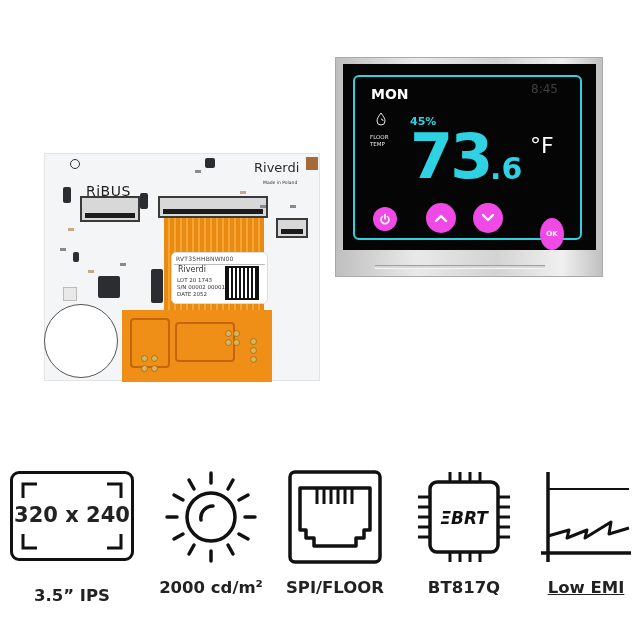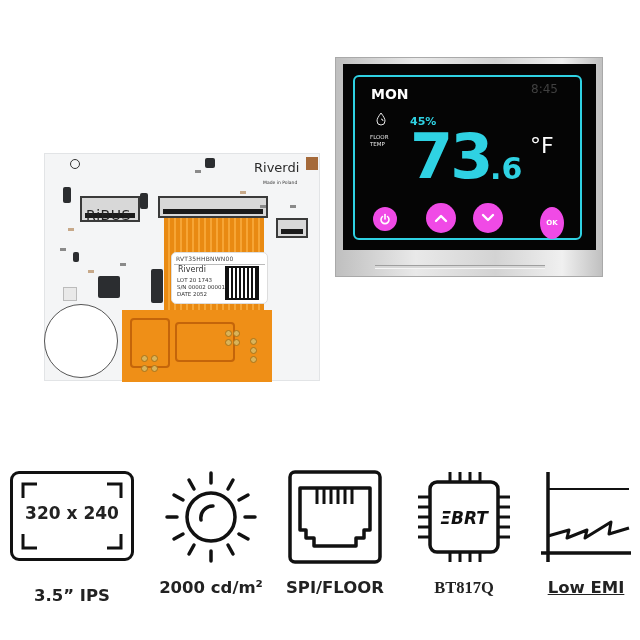--- a/index.html
+++ b/index.html
@@ -44,21 +44,21 @@
   .label .divider { position: absolute; left: 2px; right: 2px; top: 11px; height: 1px; background: #bbb; }
   .label .brand { position: absolute; left: 6px; top: 12px; font-size: 8px; color: #333; }
   .label .line { position: absolute; left: 5px; font-size: 5.5px; color: #333; }
   .qr {
     position: absolute; left: 53px; top: 13px; width: 34px; height: 34px;
     background:
       repeating-linear-gradient(90deg, #111 0 2px, transparent 2px 4px),
       repeating-linear-gradient(0deg, #fff 0 2px, transparent 2px 5px);
     background-color: #fff; border: 2px solid #111;
   }
-  .ribus { position: absolute; left: 86px; top: 183px; font-size: 14px; color: #222; letter-spacing: 0.5px; font-family: "DejaVu Sans", sans-serif; margin-top: 24px; }
+  .ribus { position: absolute; left: 86px; top: 183px; font-size: 14px; color: #222; letter-spacing: 0.5px; font-family: "DejaVu Sans", sans-serif; }
   .riverdi-logo { position: absolute; left: 254px; top: 160px; font-size: 13px; color: #2a2a2a; }
   .made-in { position: absolute; left: 263px; top: 180px; font-size: 4.5px; color: #333; }
   .no-sign {
     position: absolute; left: 70px; top: 159px; width: 10px; height: 10px; border: 1px solid #333; border-radius: 50%;
   }
   .brown-pad { position: absolute; left: 306px; top: 157px; width: 12px; height: 13px; background: #a56a3a; }
 
   
   .module {
     position: absolute; left: 335px; top: 57px; width: 268px; height: 220px;
@@ -88,21 +88,21 @@
     position: absolute; border-radius: 50%; background: #f04ae6; display: flex; align-items: center; justify-content: center;
     color: #ffffff; font-weight: bold;
   }
 
   
   .feat-icon { position: absolute; }
   .feat-label { position: absolute; top: 578px; font-size: 16.5px; font-weight: bold; color: #222; white-space: nowrap; transform: translateX(-50%); }
   .res-box {
     position: absolute; left: 10px; top: 471px; width: 124px; height: 90px; border: 3px solid #111; border-radius: 9px;
   }
-  .res-text { position: absolute; left: 10px; top: 503px; width: 124px; text-align: center; font-size: 17px; font-weight: bold; color: #222; }
+  .res-text { position: absolute; left: 10px; top: 503px; width: 124px; text-align: center; font-size: 21px; font-weight: bold; color: #222; }
 </style>
 </head>
 <body>
 
 <div>
   <div class="pcb"></div>
   <div class="circle-batt"></div>
 
   <div class="flex flex-body"></div>
   <div class="flex flex-lower"></div>
@@ -189,21 +189,21 @@
   <div class="sbtn" style="left:426px;top:203px;width:30px;height:30px;">
     <svg width="14" height="10" viewBox="0 0 14 10">
       <path d="M2 8 L7 3 L12 8" fill="none" stroke="#fff" stroke-width="2.4" stroke-linecap="round" stroke-linejoin="round"></path>
     </svg>
   </div>
   <div class="sbtn" style="left:473px;top:203px;width:30px;height:30px;">
     <svg width="14" height="10" viewBox="0 0 14 10">
       <path d="M2 2 L7 7 L12 2" fill="none" stroke="#fff" stroke-width="2.4" stroke-linecap="round" stroke-linejoin="round"></path>
     </svg>
   </div>
-  <div class="sbtn" style="left:540px;top:207px;width:24px;height:32px;font-size:7px;">OK</div>
+  <div class="sbtn" style="left:540px;top:218px;width:24px;height:32px;font-size:7px;">OK</div>
 </div>
 
 <div>
 
   <div class="res-box">
     <svg width="118" height="84" viewBox="0 0 118 84" style="position:absolute;left:0;top:0;">
       <path d="M10 24 V10 H24" fill="none" stroke="#111" stroke-width="3"></path>
       <path d="M94 10 H108 V24" fill="none" stroke="#111" stroke-width="3"></path>
       <path d="M10 60 V74 H24" fill="none" stroke="#111" stroke-width="3"></path>
       <path d="M94 74 H108 V60" fill="none" stroke="#111" stroke-width="3"></path>
@@ -263,21 +263,21 @@
         <line x1="2" y1="57" x2="14" y2="57"></line>
         <line x1="2" y1="67" x2="14" y2="67"></line>
       <line x1="82" y1="27" x2="94" y2="27"></line>
         <line x1="82" y1="37" x2="94" y2="37"></line>
         <line x1="82" y1="47" x2="94" y2="47"></line>
         <line x1="82" y1="57" x2="94" y2="57"></line>
         <line x1="82" y1="67" x2="94" y2="67"></line>
     </g>
     <text x="48" y="54" text-anchor="middle" font-family="DejaVu Sans, sans-serif" font-size="17" font-style="italic" font-weight="bold" fill="#111">ΞBRT</text>
   </svg>
-  <div class="feat-label" style="left:464px;font-family:Liberation Serif, serif;">BT817Q</div>
+  <div class="feat-label" style="left:464px;">BT817Q</div>
 
   <svg class="feat-icon" style="left:539px;top:470px;" width="96" height="94" viewBox="0 0 96 94">
     <line x1="9" y1="2" x2="9" y2="92" stroke="#111" stroke-width="3.5"></line>
     <line x1="2" y1="83" x2="92" y2="83" stroke="#111" stroke-width="3.5"></line>
     <line x1="9" y1="19" x2="90" y2="19" stroke="#111" stroke-width="2"></line>
     <path d="M9 66 L30 60 L28 68 L48 60 L46 68 L72 52 L70 64 L90 58" fill="none" stroke="#111" stroke-width="3" stroke-linejoin="round"></path>
   </svg>
   <div class="feat-label" style="left:586px;text-decoration:underline;">Low EMI</div>
 </div>
 

